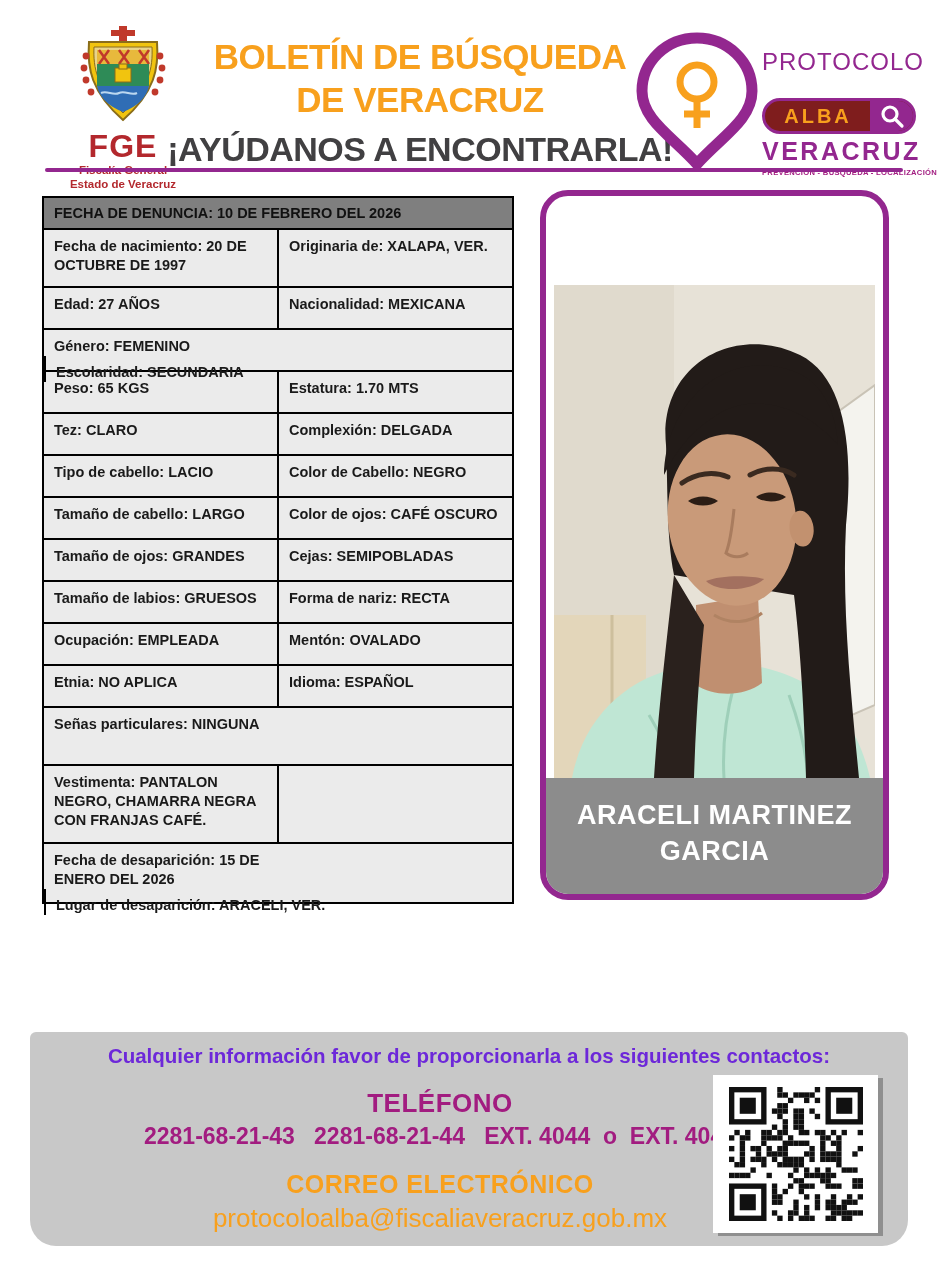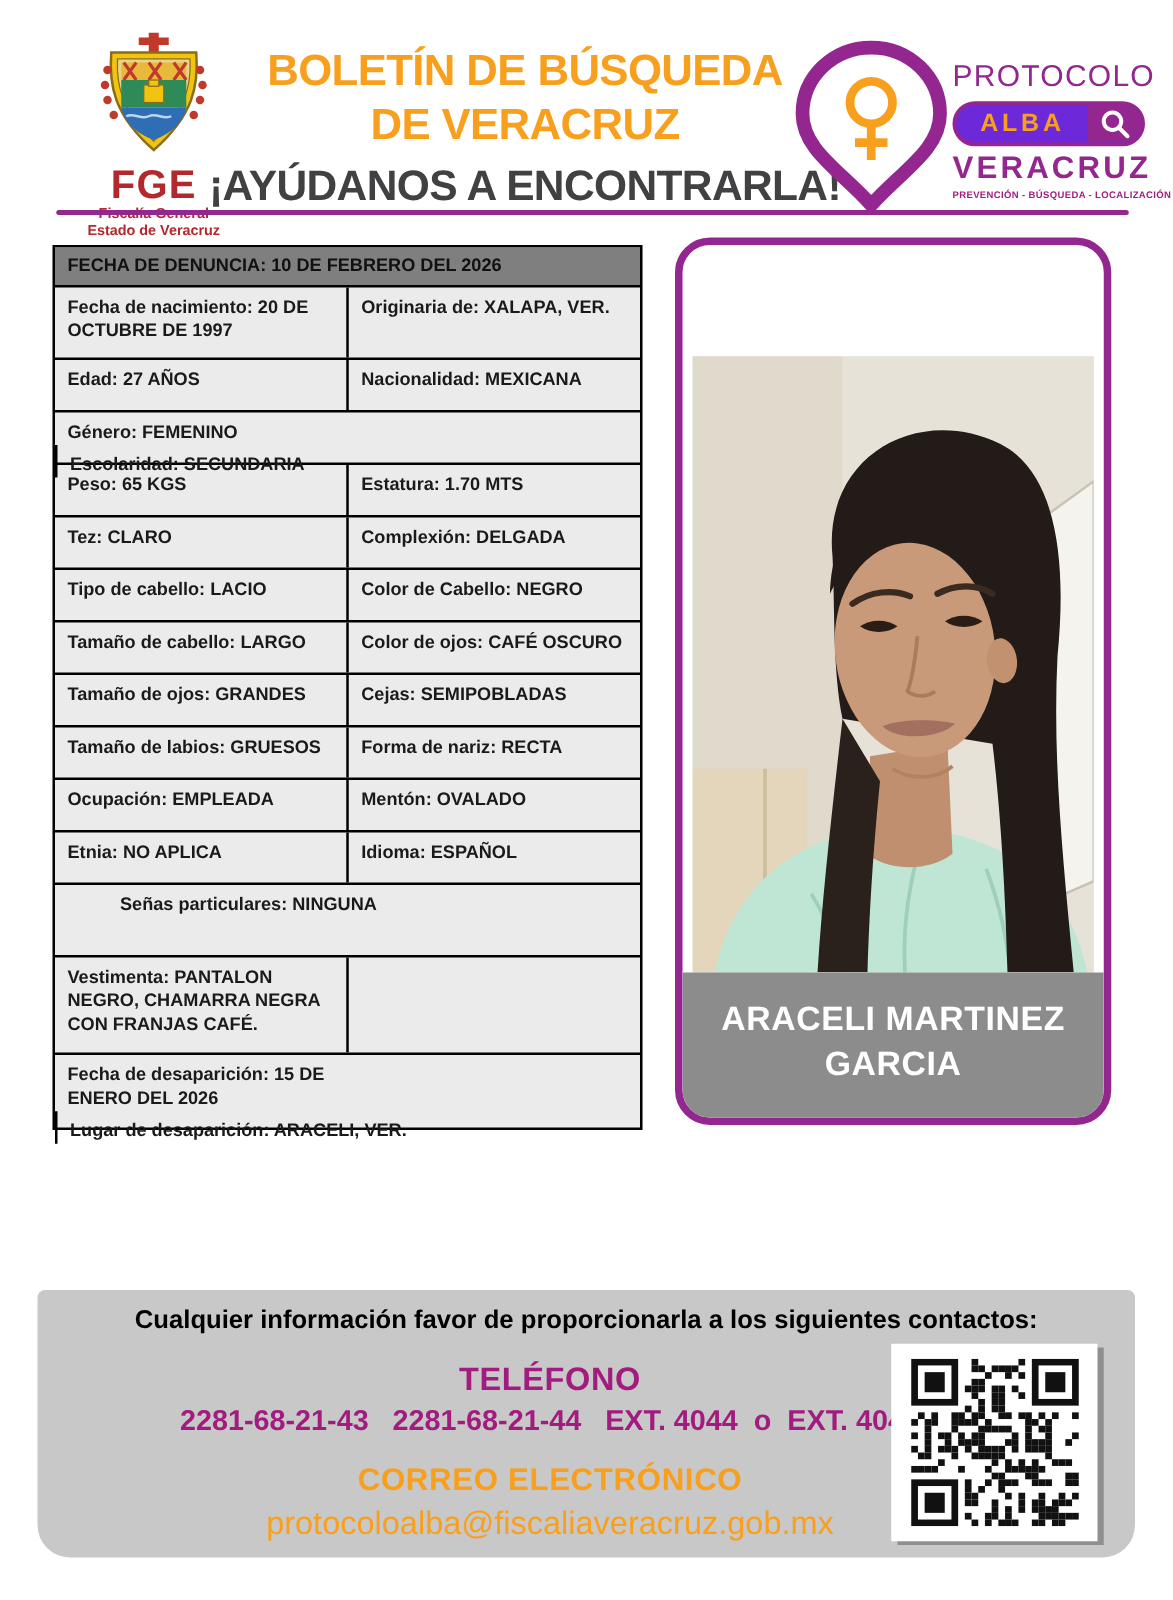--- a/index.html
+++ b/index.html
@@ -12,21 +12,21 @@
   .fge-org{font-size:11.5px;font-weight:700;color:var(--red);line-height:1.2;margin-top:2px;}
 
   .title-block{position:absolute;left:150px;top:36px;width:540px;text-align:center;}
   .title-line{font-size:35px;font-weight:700;color:var(--orange);line-height:1.22;letter-spacing:-0.5px;}
   .subtitle{font-size:34px;font-weight:700;color:var(--charcoal);margin-top:9px;white-space:nowrap;letter-spacing:-0.5px;}
 
   .alba-logo{position:absolute;left:636px;top:30px;width:280px;}
   .alba-pin{position:absolute;left:0;top:2px;width:122px;height:138px;}
   .alba-text{position:absolute;left:126px;top:20px;width:154px;text-align:center;}
   .alba-protocolo{font-size:24px;font-weight:500;color:var(--purple);letter-spacing:1px;line-height:1;}
-  .alba-pill{position:relative;margin-top:7px;height:30px;border:3px solid var(--purple);border-radius:18px;background:#6d28d9;overflow:hidden;}
+  .alba-pill{position:relative;margin-top:24px;height:30px;border:3px solid var(--purple);border-radius:18px;background:#7f1d1d;overflow:hidden;}
   .alba-pill-word{position:absolute;left:0;top:0;width:106px;height:30px;line-height:31px;text-align:center;font-size:20px;font-weight:700;color:var(--orange);letter-spacing:3px;}
   .alba-pill-search{position:absolute;right:-1px;top:-1px;width:44px;height:32px;background:var(--purple);border-radius:0 16px 16px 0;}
   .alba-veracruz{font-size:25px;font-weight:700;color:var(--purple);letter-spacing:2.5px;margin-top:5px;line-height:1;}
   .alba-tagline{font-size:7.6px;font-weight:700;color:var(--phone-purple);margin-top:4px;white-space:nowrap;letter-spacing:.3px;}
 
   .divider{position:absolute;left:45px;top:168px;width:858px;height:4px;background:var(--purple);border-radius:2px;}
 
   
   .info-table{position:absolute;left:42px;top:196px;width:468px;border:2px solid #000;background:var(--cell-gray);}
   .t-header{height:30px;background:var(--table-header-gray);color:#111;font-size:14.5px;font-weight:700;
@@ -46,21 +46,21 @@
                  color:#fff;text-align:center;font-weight:700;font-size:27px;line-height:1.32;padding-top:20px;box-sizing:border-box;letter-spacing:.5px;}
 
   
   .banner{position:absolute;left:33px;top:923px;width:869px;height:107px;background:var(--banner-purple);
           border-radius:20px;color:#fff;text-align:center;font-weight:700;font-size:31px;line-height:1.26;
           padding-top:16px;box-sizing:border-box;box-shadow:0 3px 4px rgba(40,10,40,.45);z-index:2;letter-spacing:-0.2px;}
 
   
   .contact-panel{position:absolute;left:30px;top:1032px;width:878px;height:214px;background:var(--panel-gray);
                  border-radius:6px 6px 26px 26px;z-index:1;}
-  .contact-intro{position:absolute;left:0;top:12px;width:100%;text-align:center;font-size:20.5px;font-weight:700;color:#000000;}
+  .contact-intro{position:absolute;left:0;top:12px;width:100%;text-align:center;font-size:20.5px;font-weight:700;color:#6d28d9;}
   .contact-left{position:absolute;left:60px;top:56px;width:700px;text-align:center;}
   .phone-heading{font-size:26px;font-weight:700;color:var(--phone-purple);letter-spacing:.5px;}
   .phone-numbers{font-size:23px;font-weight:700;color:var(--phone-purple);margin-top:4px;white-space:pre;}
   .email-heading{font-size:25px;font-weight:700;color:var(--orange);margin-top:20px;letter-spacing:.5px;}
   .email-address{font-size:26px;font-weight:400;color:var(--orange);margin-top:4px;text-decoration:none;display:block;}
   .qr-box{position:absolute;left:683px;top:43px;width:165px;height:158px;background:#fff;
           box-shadow:5px 3px 0 #8f8f8f;display:flex;align-items:center;justify-content:center;}
 </style>
 </head>
 <body>
@@ -167,21 +167,21 @@
           <div class="t-cell right">Forma de nariz: RECTA</div>
         </div>
         <div class="t-row" style="height: 40px;">
           <div class="t-cell left">Ocupación: EMPLEADA</div>
           <div class="t-cell right">Mentón: OVALADO</div>
         </div>
         <div class="t-row" style="height: 40px;">
           <div class="t-cell left">Etnia: NO APLICA</div>
           <div class="t-cell right">Idioma: ESPAÑOL</div>
         </div>
-        <div class="t-row" style="height: 56px; padding-left: 42px;">
+        <div class="t-row" style="height: 56px;">
           <div class="t-cell full">Señas particulares: NINGUNA</div>
         </div>
         <div class="t-row" style="height: 76px;">
           <div class="t-cell left">Vestimenta: PANTALON NEGRO, CHAMARRA NEGRA CON FRANJAS CAFÉ.</div>
           <div class="t-cell right"></div>
         </div>
         <div class="t-row" style="height: 58px; flex-direction: column;">
           <div class="t-cell left">Fecha de desaparición: 15 DE ENERO DEL 2026</div>
           <div class="t-cell right">Lugar de desaparición: ARACELI, VER.</div>
         </div>

